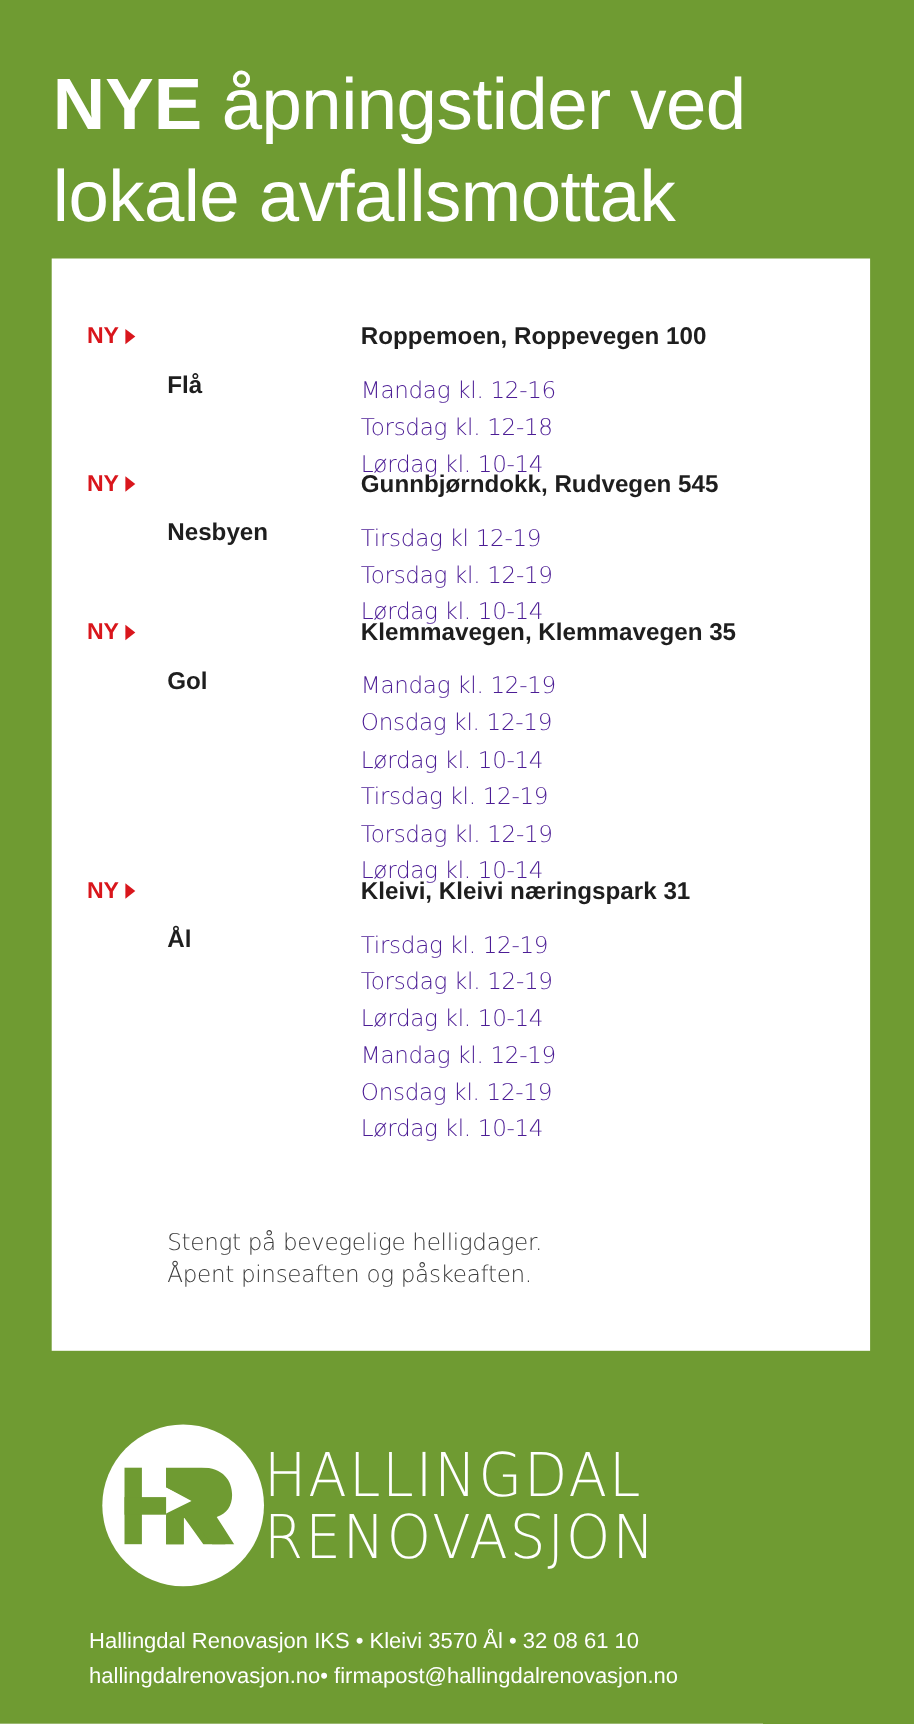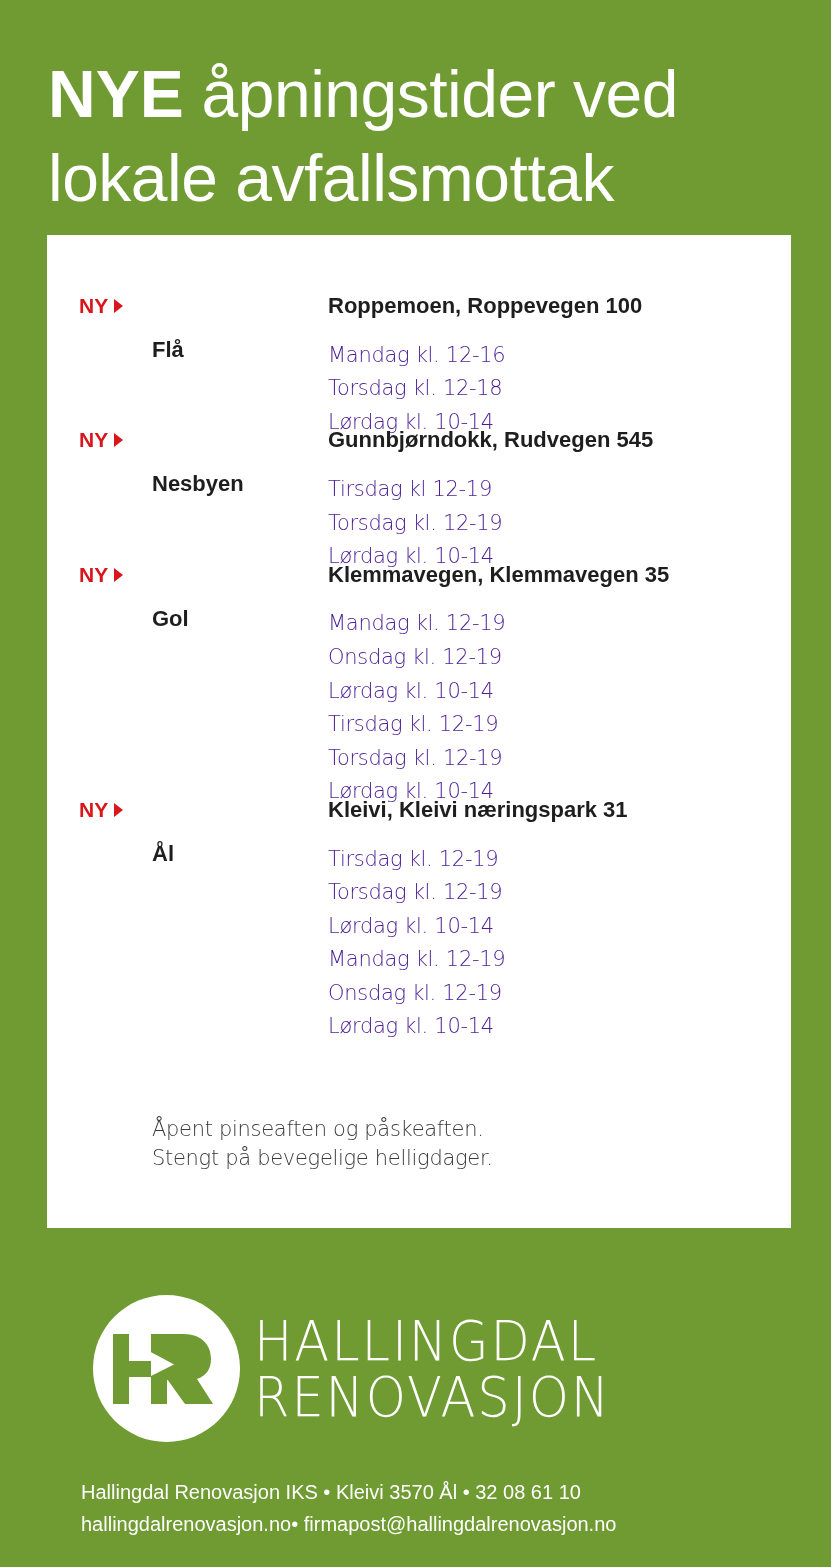--- a/index.html
+++ b/index.html
@@ -118,21 +118,20 @@
     .logo-circle {
       width: 147px;
       height: 147px;
       border-radius: 50%;
       background: #ffffff;
       display: flex;
       align-items: center;
       justify-content: center;
     }
     .logo-text {
-      margin-left: 14px;
       color: #ffffff;
       font-size: 55px;
       line-height: 56px;
       font-weight: 400;
       letter-spacing: 2px;
       font-family: "DejaVu Sans", sans-serif;
       font-weight: 200;
     }
     .logo-text div { transform: scaleX(0.93); transform-origin: left center; }
 
@@ -249,22 +248,22 @@
         </div>
         <div class="row">
           <span class="hours">Onsdag kl. 12-19</span>
         </div>
         <div class="row">
           <span class="hours">Lørdag kl. 10-14</span>
         </div>
       </div>
     </div>
   <div class="notes">
+    <div>Stengt på bevegelige helligdager.</div>
     <div>Åpent pinseaften og påskeaften.</div>
-    <div>Stengt på bevegelige helligdager.</div>
   </div>
 </div>
 
 <div class="logo">
   <div class="logo-circle">
     <svg width="108" height="70" viewBox="0 0 108 70" aria-hidden="true">
       <g fill="#6f9b32">
         <rect x="0" y="0" width="16" height="70"></rect>
         <rect x="0" y="27" width="38" height="16"></rect>
         <polygon points="38,0 38,18 62,30 38,42 38,70 54,70 54,45 72,70 92,70 72,40 C0,0 0,0 0,0"></polygon>

